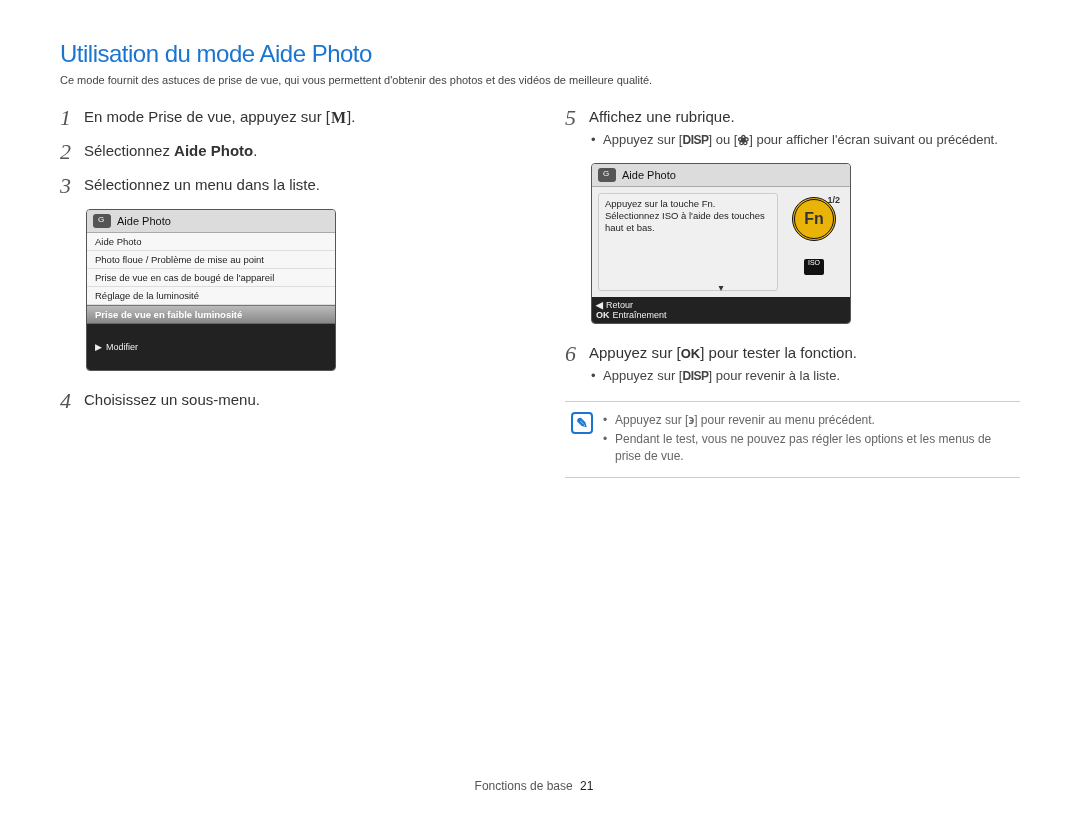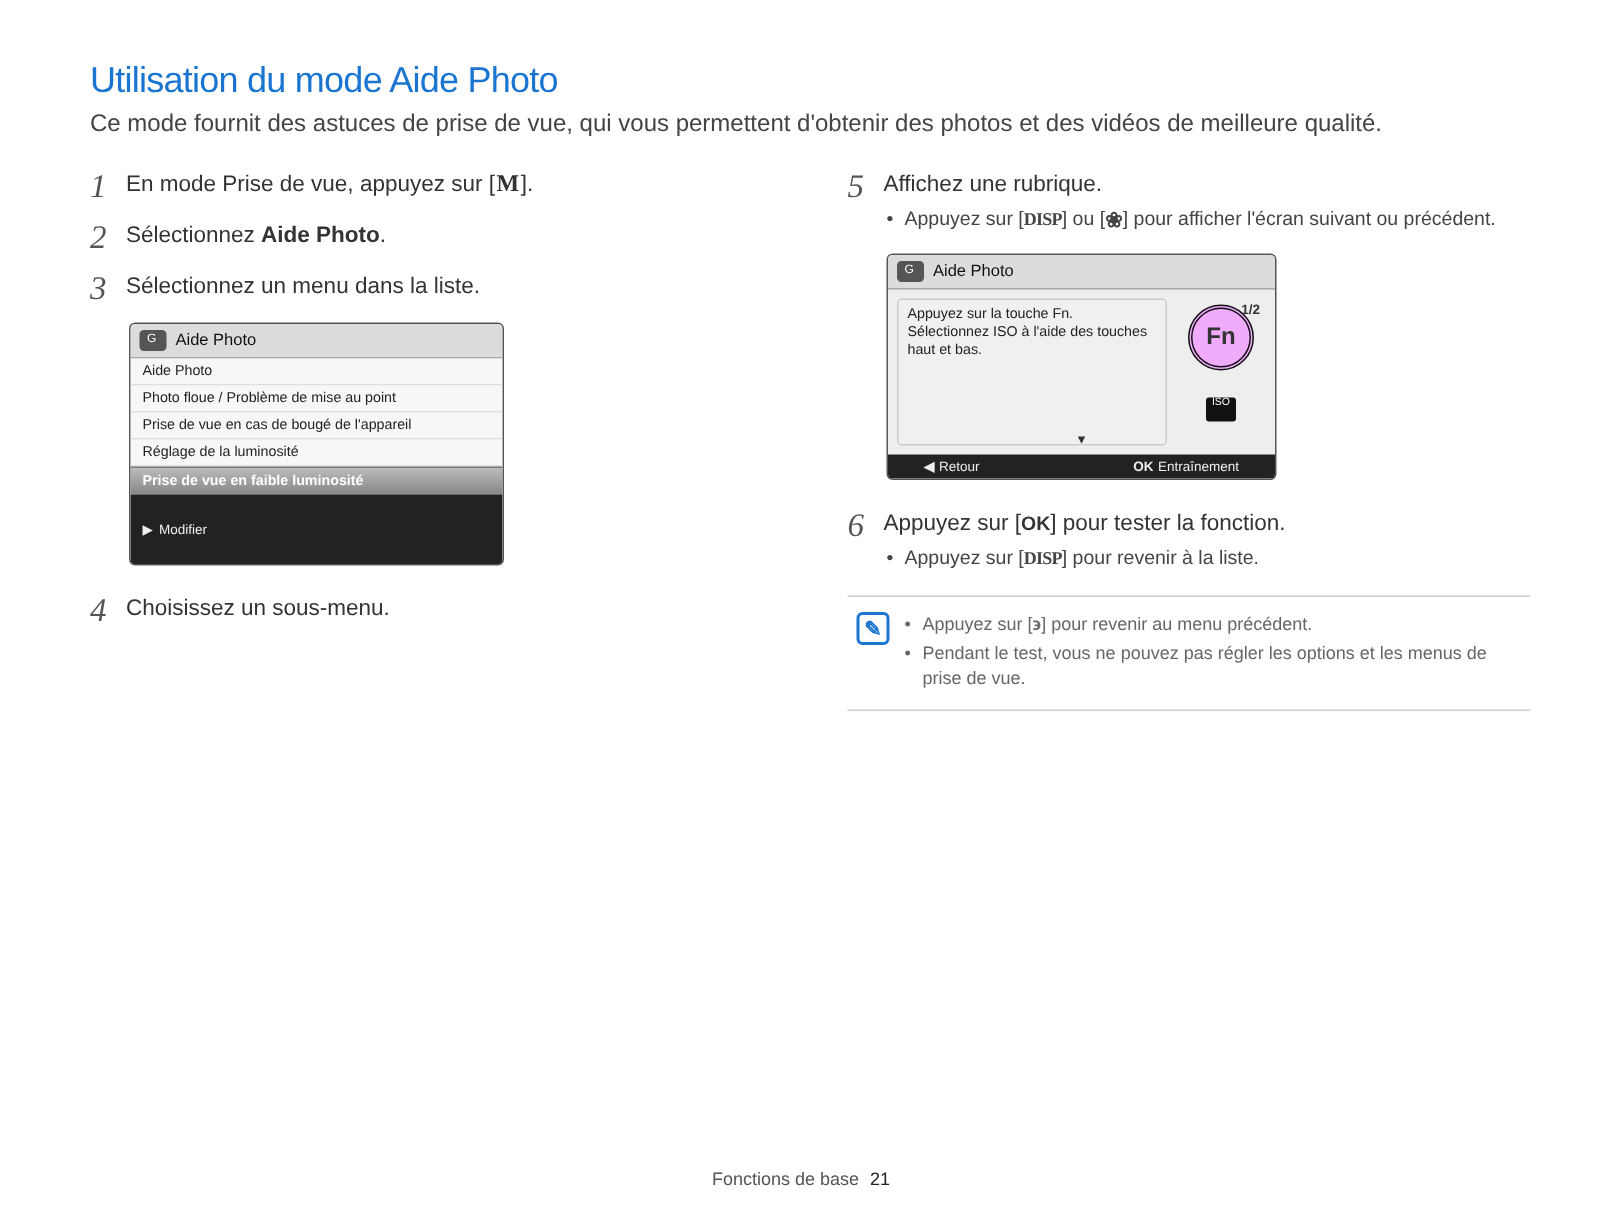--- a/index.html
+++ b/index.html
@@ -13,21 +13,21 @@
     background: #fff;
   }
   h1.title {
     font-size: 24px;
     font-weight: 400;
     color: #1a75d1;
     margin-bottom: 6px;
     letter-spacing: -0.5px;
   }
   .intro {
-    font-size: 16px;
+    font-size: 11px;
     color: #444;
     margin-bottom: 20px;
   }
   .columns {
     display: flex;
     gap: 50px;
   }
   .col { flex: 1; }
   .step {
     display: flex;
@@ -63,21 +63,21 @@
     display: inline-block;
     padding: 0 1px;
   }
   .glyph {
     display: inline-block;
     font-weight: bold;
     font-size: 12px;
     vertical-align: middle;
   }
   .glyph.M { font-family: Georgia, serif; font-size: 16px; font-weight: bold; }
-  .glyph.DISP { font-size: 12px; letter-spacing: -0.5px; font-family: Liberation Serif, serif; }
+  .glyph.DISP { font-size: 12px; letter-spacing: -0.5px; }
   .glyph.OK { font-size: 13px; }
   .glyph.flower { font-size: 14px; }
 
   
   .screen {
     width: 250px;
     border: 1px solid #555;
     border-radius: 4px;
     background: #eee;
     margin: 8px 0 18px 26px;
@@ -158,21 +158,21 @@
     flex-direction: column;
     align-items: center;
     justify-content: flex-start;
   }
   .screen2 .fn-circle {
     width: 44px; height: 44px;
     border: 3px double #111;
     border-radius: 50%;
     display: flex; align-items: center; justify-content: center;
     font-weight: bold; font-size: 16px;
-    background: #f0abfc;
+    background: #eab308;
     margin-top: 4px;
   }
   .screen2 .iso {
     width: 20px; height: 16px;
     background: #111; color: #fff;
     font-size: 7px; text-align: center;
     line-height: 8px;
     margin-top: 18px;
     border-radius: 2px;
     padding-top: 0px;
@@ -181,25 +181,26 @@
     position: absolute; top: 8px; right: 10px;
     font-size: 9px; font-weight: bold;
   }
   .screen2 .down {
     position: absolute; bottom: 4px; left: 50%;
     transform: translateX(-50%);
     font-size: 10px;
   }
   .screen2-foot {
     display: flex;
-    padding: 3px 24px;
+    padding: 3px 4px;
     background: #222;
     color: #eee;
     font-size: 9px;
     justify-content: space-between;
+    flex-direction: column;
   }
   .screen2-foot span .b { font-weight: bold; margin-right: 3px; }
 
   
   .note {
     display: flex;
     border-top: 1px solid #ccc;
     border-bottom: 1px solid #ccc;
     padding: 10px 6px;
     margin-top: 14px;

